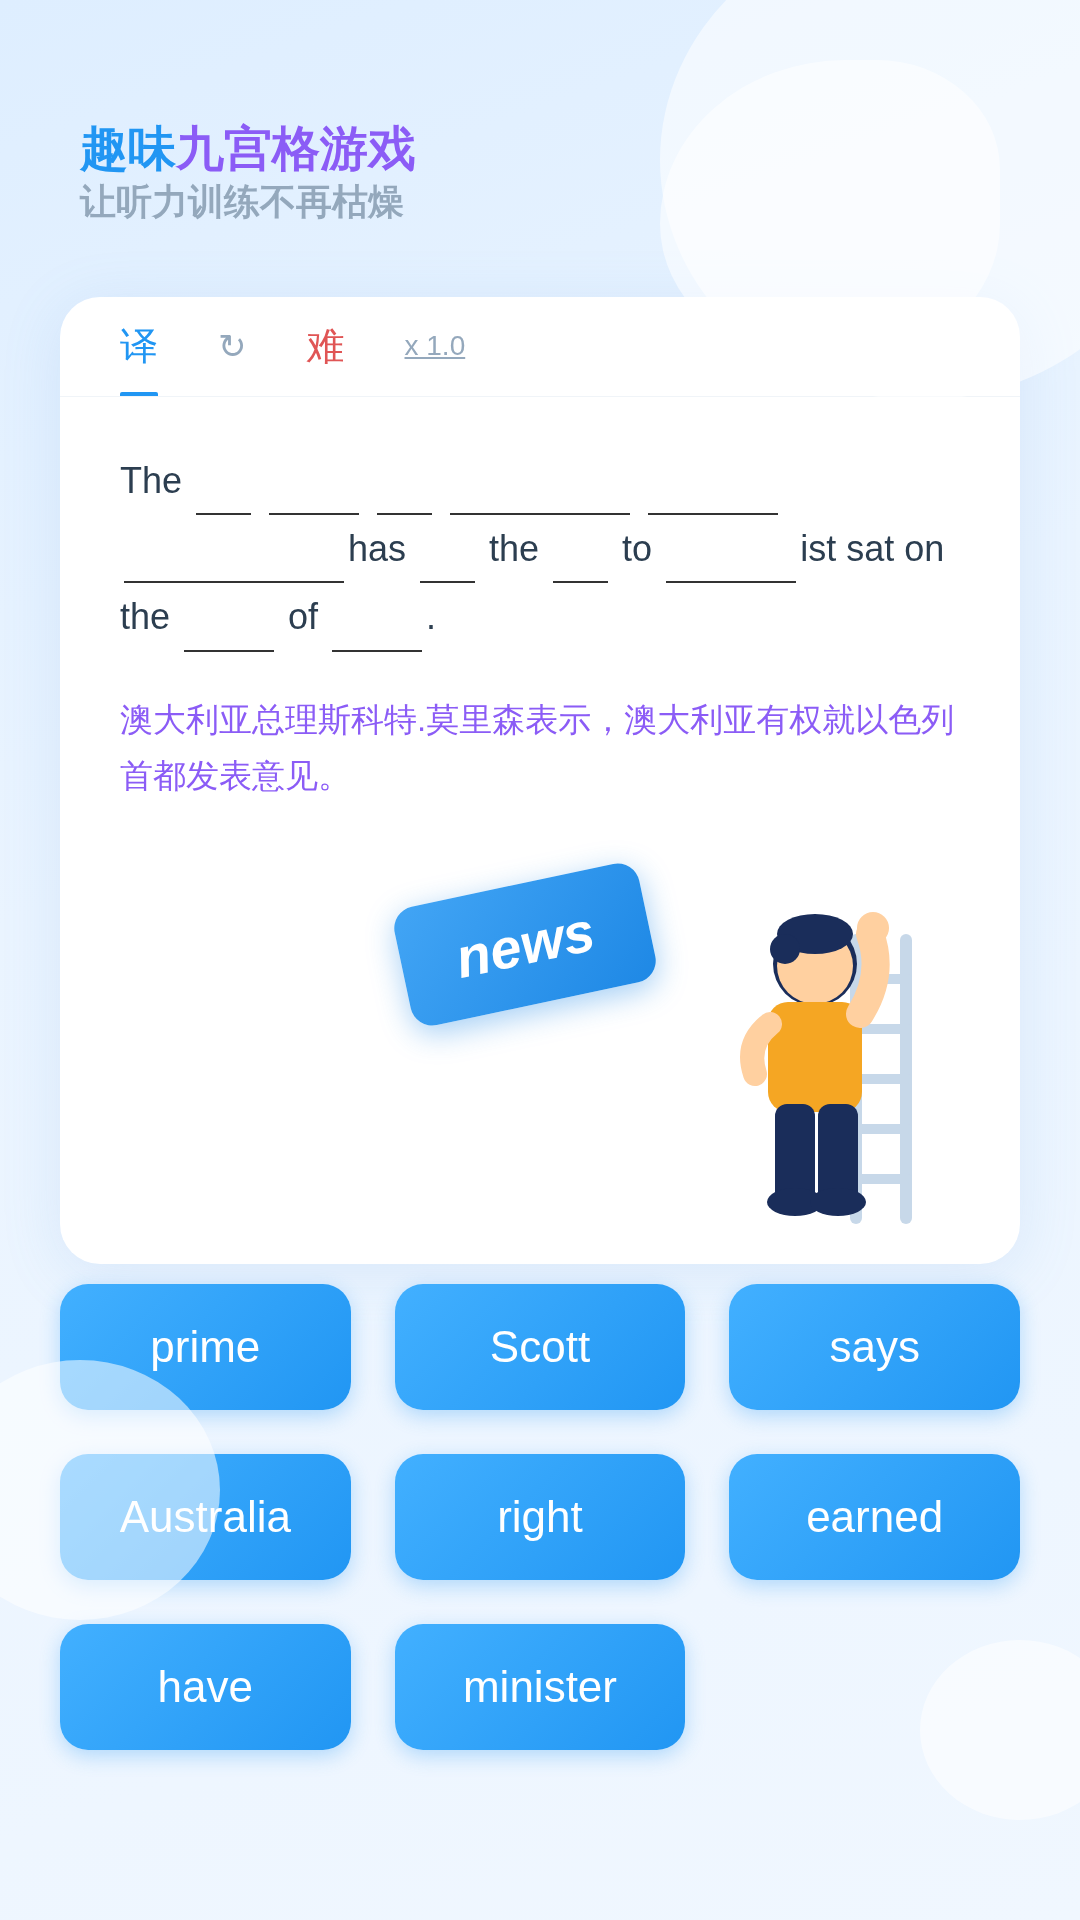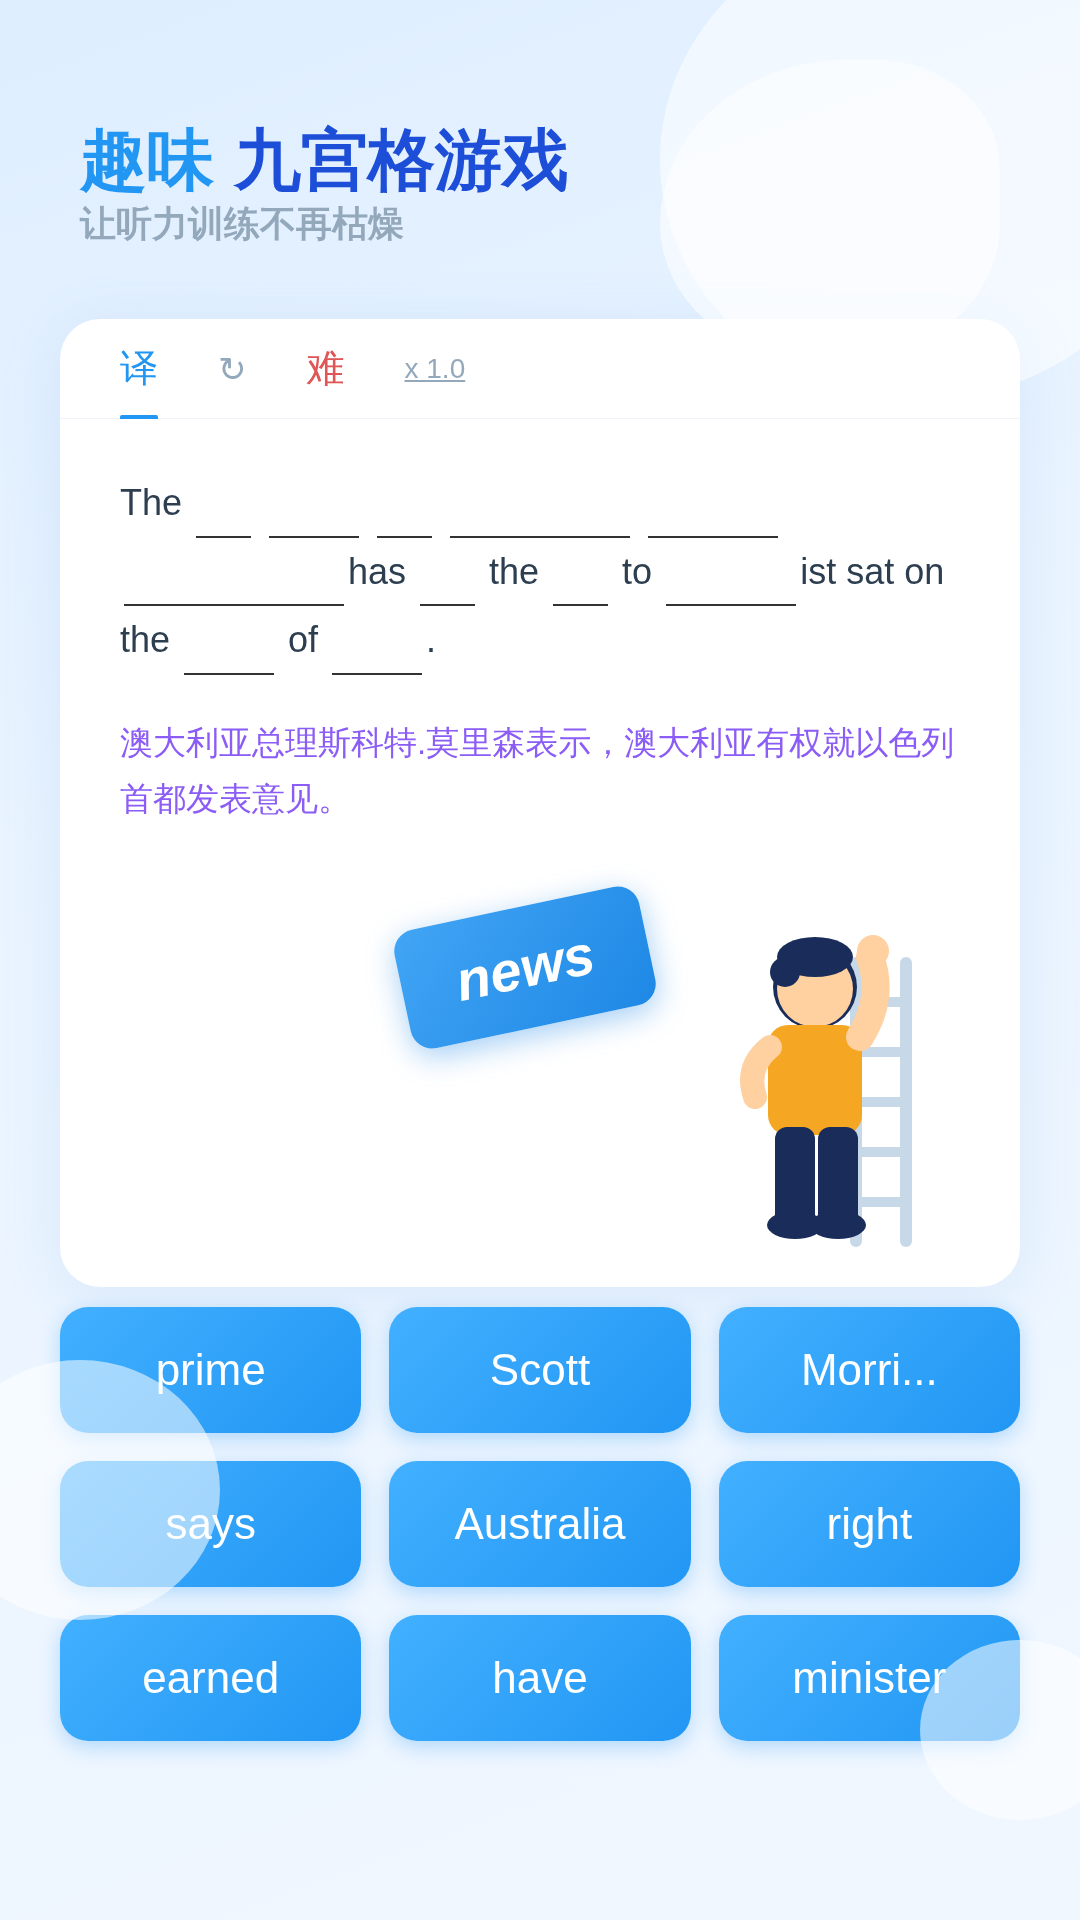--- a/index.html
+++ b/index.html
@@ -24,33 +24,32 @@
     .blob1 { width: 520px; height: 480px; top: -80px; right: -100px; }
     .blob2 { width: 340px; height: 300px; top: 60px; right: 80px; border-radius: 60% 40% 50% 50%; }
     .blob3 { width: 280px; height: 260px; bottom: 300px; left: -60px; }
     .blob4 { width: 200px; height: 180px; bottom: 100px; right: -40px; }
 
     
     .header {
       padding: 120px 80px 40px 80px;
     }
     .header-title {
-      font-size: 67px;
+      font-size: 48px;
       font-weight: 700;
       line-height: 1.2;
       display: flex;
       align-items: center;
-      gap: 20px;
     }
     .title-blue {
       color: #2196F3;
       font-weight: 800;
     }
     .title-dark {
-      color: #1d4ed8;
+      color: #8b5cf6;
     }
     .header-subtitle {
       font-size: 36px;
       color: #94a8bc;
       font-weight: 700;
     }
 
     
     .main-card {
       margin: 30px 60px 0 60px;
@@ -169,21 +168,21 @@
       right: 80px;
       bottom: 0;
       width: 280px;
       height: 370px;
     }
 
     
     .word-grid {
       display: grid;
       grid-template-columns: repeat(3, 1fr);
-      gap: 28px;
+      gap: 44px;
       padding: 0 60px 40px 60px;
       margin-top: 20px;
     }
 
     .word-btn {
       background: linear-gradient(135deg, #42b0ff, #2196F3);
       color: white;
       border: none;
       border-radius: 28px;
       font-size: 44px;
@@ -287,21 +286,20 @@
     </div>
 
   </div>
 
 </div>
 
 <div class="word-grid">
 
   <button class="word-btn">prime</button>
   <button class="word-btn">Scott</button>
-  <button class="word-btn">Morri...</button>
 
   <button class="word-btn">says</button>
   <button class="word-btn">Australia</button>
   <button class="word-btn">right</button>
 
   <button class="word-btn">earned</button>
   <button class="word-btn">have</button>
   <button class="word-btn">minister</button>
 </div>
 

